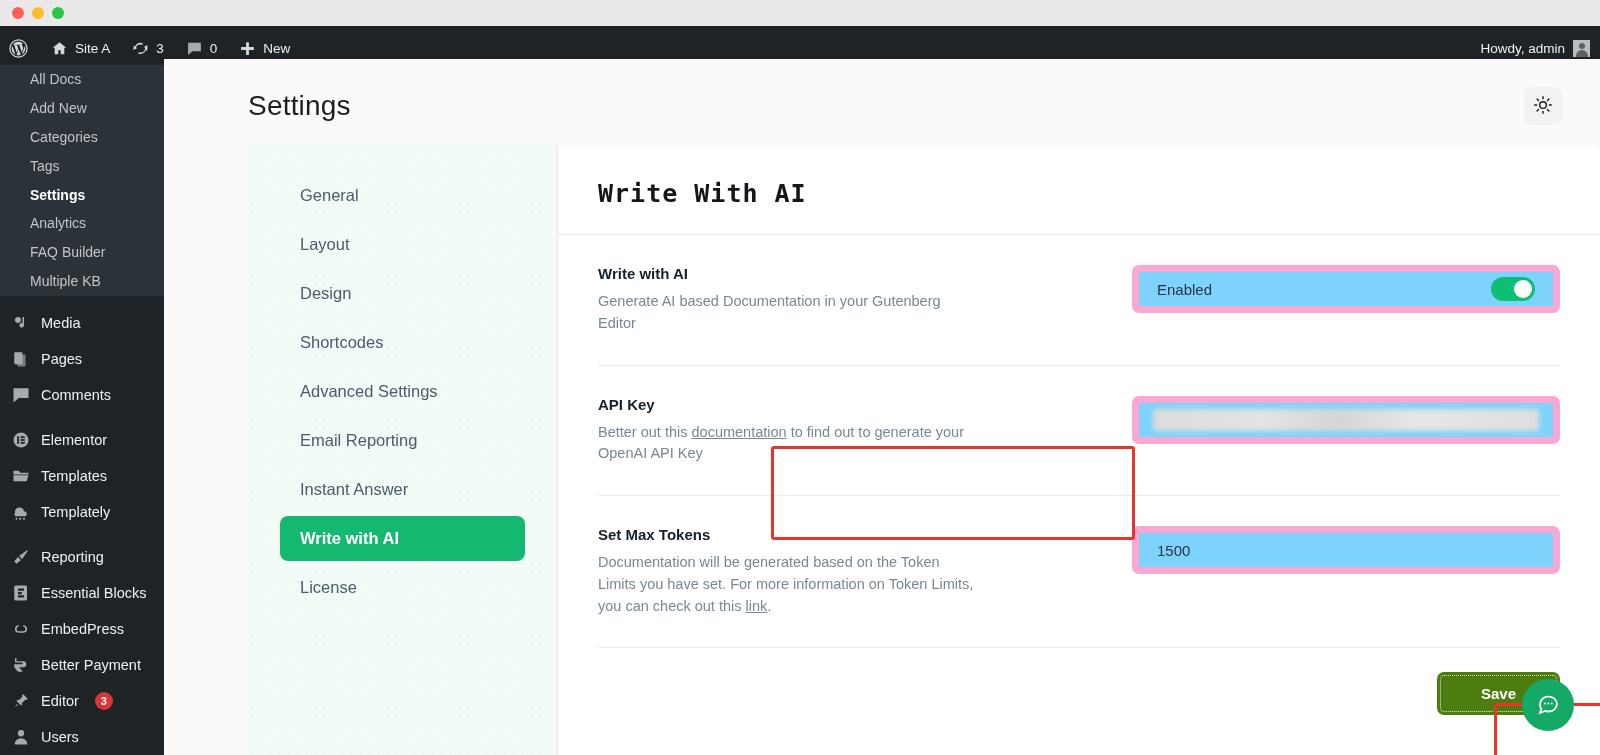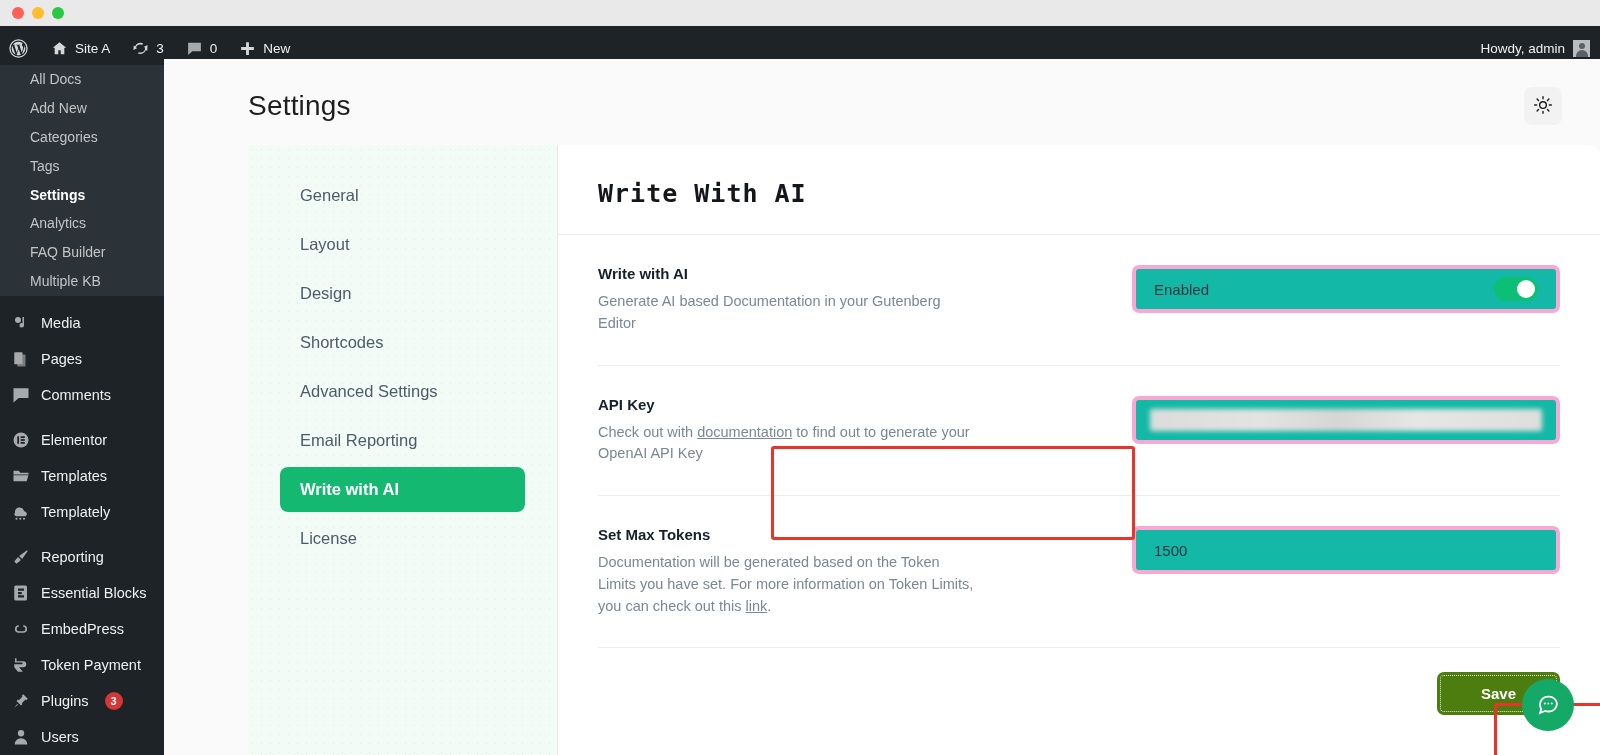--- a/index.html
+++ b/index.html
@@ -177,25 +177,25 @@
     margin-bottom: 9px;
   }
   .row-desc {
     font-size: 14.5px; color: #7a8795; line-height: 1.5;
   }
   .row-desc a { color: #7a8795; text-decoration: underline; }
   .row-right { flex: 1; display: flex; justify-content: flex-end; }
 
   .field {
     width: 428px; height: 48px;
-    border: 4px solid #f9a8d4;
+    border: 7px solid #f9a8d4;
     border-radius: 7px;
     display: flex; align-items: center;
     padding: 0 18px;
-    background: #14b8a6;
+    background: #7dd3fc;
     font-size: 15px; color: #2b3642;
   }
   .toggle-field { justify-content: space-between; }
   .switch {
     width: 44px; height: 24px;
     border-radius: 12px; background: #0cbf74;
     position: relative; cursor: pointer; flex: 0 0 44px;
   }
   .switch::after {
     content: ""; position: absolute;
@@ -404,29 +404,29 @@
         </svg>
     </span>
     <span>EmbedPress</span>
   </div>
   <div class="wp-top-item">
     <span class="wp-ico">
       <svg width="18" height="18" viewBox="0 0 24 24" fill="#a7aaad">
           <path d="M18 3H6v4h9a4 4 0 0 1 0 8H9.5l5 6H8l-5-6v-4h10a1.2 1.2 0 0 0 0-2.4H4V3z"></path>
         </svg>
     </span>
-    <span>Token Payment</span>
+    <span>Better Payment</span>
   </div>
   <div class="wp-top-item">
     <span class="wp-ico">
       <svg width="18" height="18" viewBox="0 0 24 24" fill="#a7aaad">
           <path d="M15 3l-2 2 1 1-5 5-1-1-2 2 6 6 2-2-1-1 5-5 1 1 2-2zM7 16l-4 5 5-4z"></path>
         </svg>
     </span>
-    <span>Plugins</span>
+    <span>Editor</span>
     <span class="badge-count">3</span>
   </div>
   <div class="wp-top-item">
     <span class="wp-ico">
       <svg width="18" height="18" viewBox="0 0 24 24" fill="#a7aaad">
           <circle cx="12" cy="7" r="4.2"></circle>
           <path d="M3.5 22a8.5 8.5 0 0 1 17 0z"></path>
         </svg>
     </span>
     <span>Users</span>
@@ -449,20 +449,21 @@
 
   <div class="settings-wrap">
 
     <div class="settings-nav">
       <div class="nav-item"><span>General</span></div>
       <div class="nav-item"><span>Layout</span></div>
       <div class="nav-item"><span>Design</span></div>
       <div class="nav-item"><span>Shortcodes</span></div>
       <div class="nav-item"><span>Advanced Settings</span></div>
       <div class="nav-item"><span>Email Reporting</span></div>
+      <div class="nav-item"><span>Instant Answer</span></div>
       <div class="nav-item active"><span>Write with AI</span></div>
       <div class="nav-item"><span>License</span></div>
     </div>
 
     <section class="settings-panel">
       <div class="panel-head">
         <h2 class="panel-title">Write With AI</h2>
       </div>
 
       <div class="panel-body">
@@ -476,21 +477,21 @@
             <div class="field toggle-field">
               <span>Enabled</span>
               <span class="switch"></span>
             </div>
           </div>
         </div>
 
         <div class="row">
           <div class="row-left">
             <div class="row-label">API Key</div>
-            <div class="row-desc"><span>Check out with </span><a href="#">documentation</a><span> to find out to generate your OpenAI API Key</span></div>
+            <div class="row-desc"><span>Better out this </span><a href="#">documentation</a><span> to find out to generate your OpenAI API Key</span></div>
           </div>
           <div class="row-right">
             <div class="field redacted">
               <span class="blurred-value"></span>
             </div>
           </div>
         </div>
 
         <div class="row">
           <div class="row-left">

